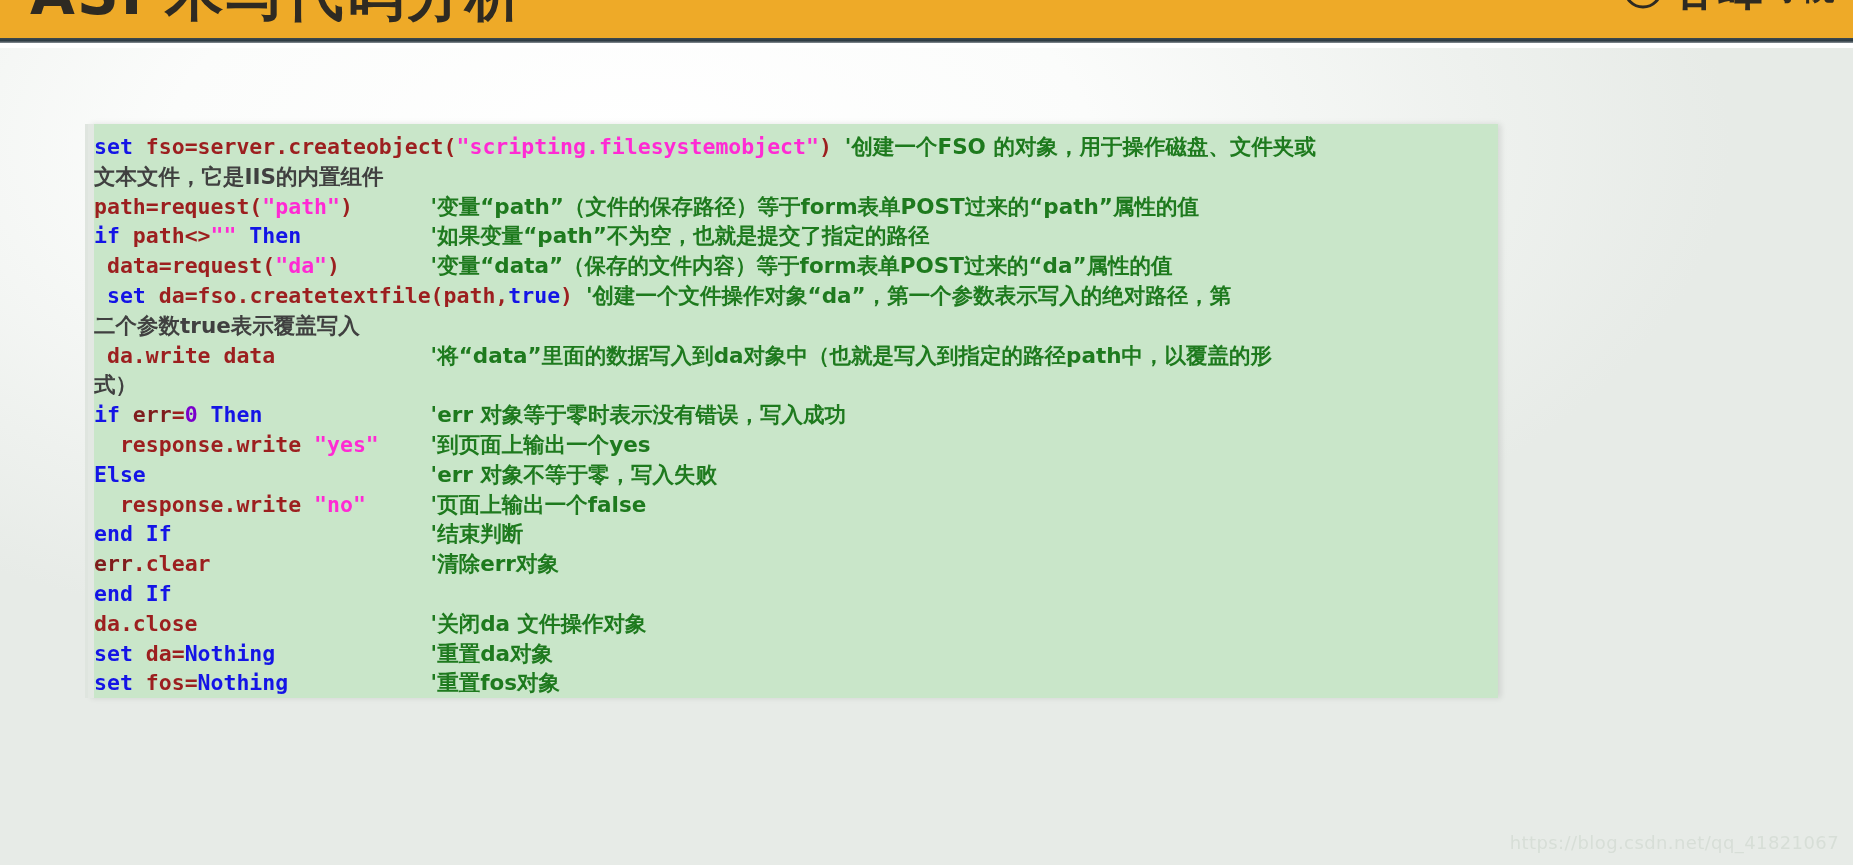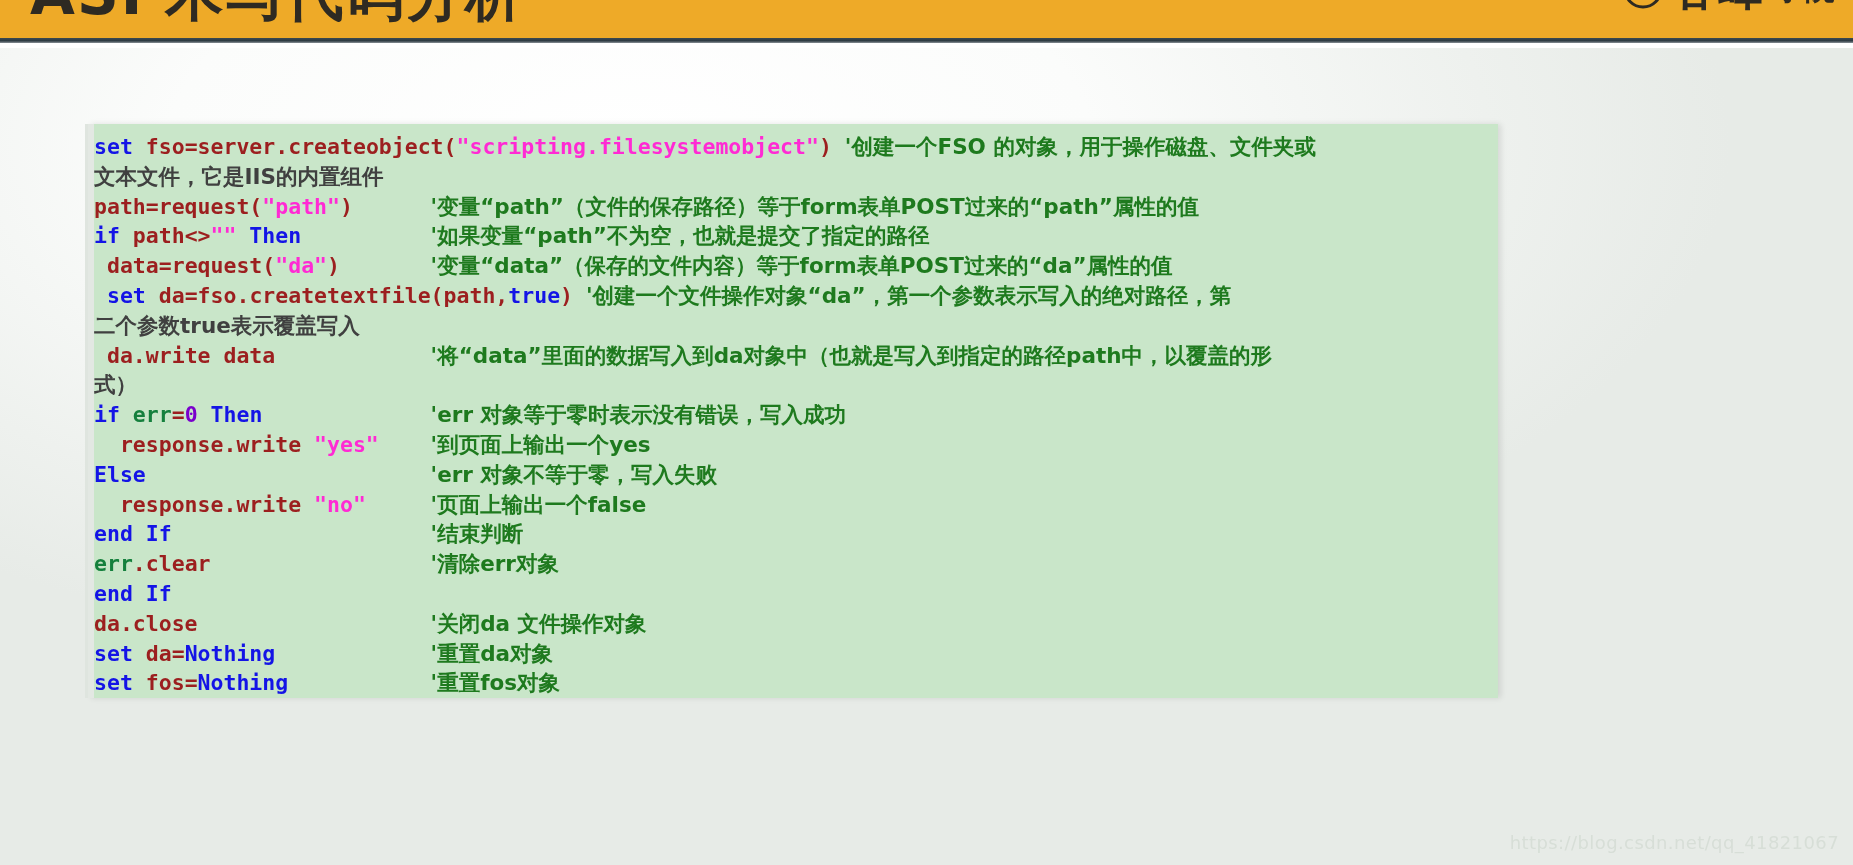--- a/index.html
+++ b/index.html
@@ -121,21 +121,21 @@
     word-break: break-word;
     padding-left: 6px;
     padding-right: 20px;
   }
   .line { display: block; }
 
   
   .kw   { color: #1414e6; }           
   .id   { color: #9c1f1f; }           
   .str  { color: #ff2ad4; }           
-  .err  { color: #15803d; }           
+  .err  { color: #7f1d1d; }           
   .num  { color: #7a00cc; }           
   .cmt-cjk { color: #1e7a1e; font-family: "DejaVu Sans", "Liberation Sans", sans-serif; font-weight: 700; }
   .wrap-cjk { color: #404040; font-family: "DejaVu Sans", "Liberation Sans", sans-serif; font-weight: 700; }
 
   
   .watermark {
     position: absolute;
     right: 14px;
     bottom: 12px;
     font-size: 18px;

